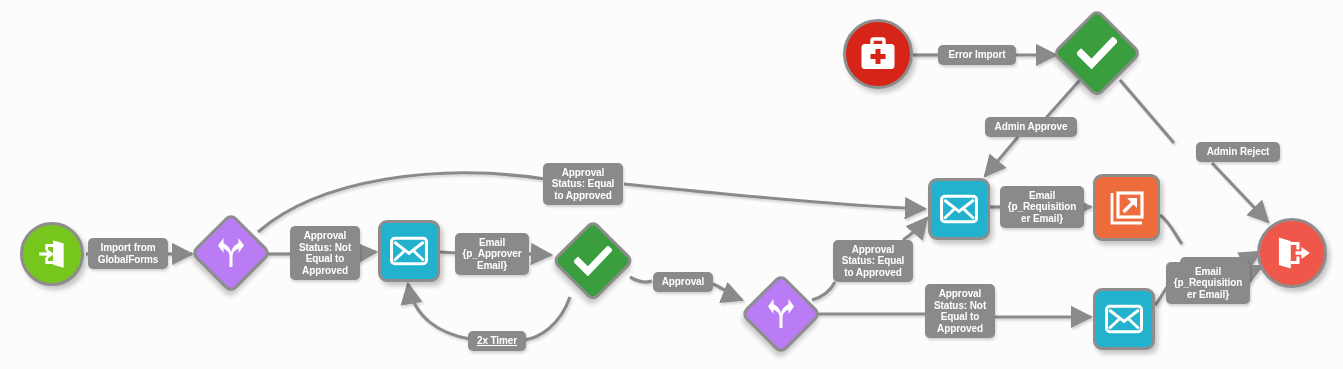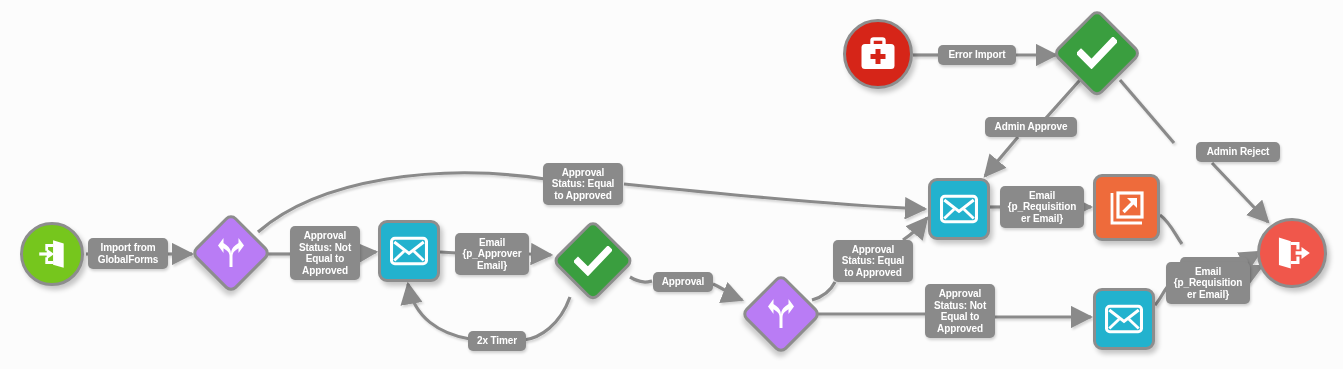--- a/index.html
+++ b/index.html
@@ -258,21 +258,21 @@
 Approved</div>
 
   <div class="elabel" style="left:455px; top:233px; width:74px; height:42px;">Email
 {p_Approver
 Email}</div>
 
   <div class="elabel" style="left:543px; top:163px; width:80px; height:42px;">Approval
 Status: Equal
 to Approved</div>
 
-  <div class="elabel" style="left:468px; top:331px; width:58px; height:20px;">2x Timer</div>
+  <div class="elabel" style="left:468px; top:331px; width:58px; height:20px;text-decoration:underline;">2x Timer</div>
 
   <div class="elabel" style="left:653px; top:272px; width:60px; height:20px;">Approval</div>
 
   <div class="elabel" style="left:833px; top:240px; width:80px; height:42px;">Approval
 Status: Equal
 to Approved</div>
 
   <div class="elabel" style="left:925px; top:284px; width:70px; height:54px;">Approval
 Status: Not
 Equal to

